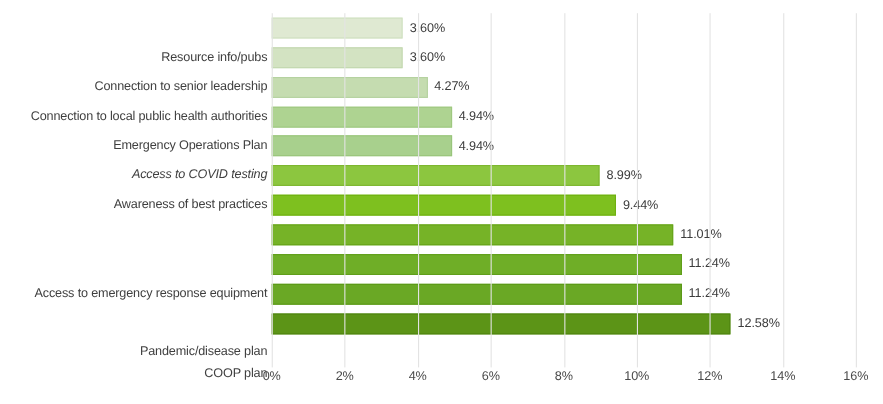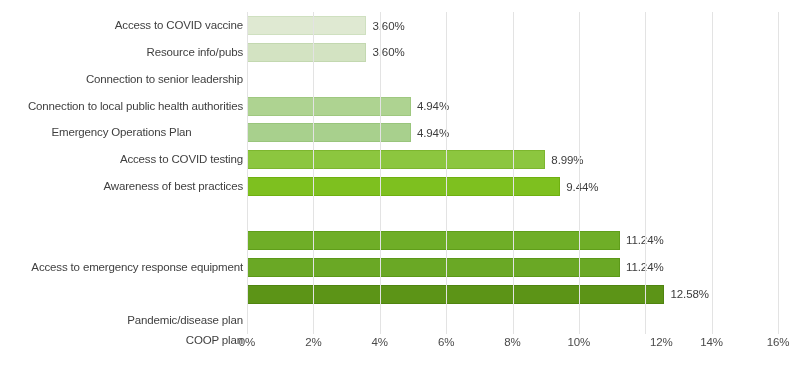--- a/index.html
+++ b/index.html
@@ -113,26 +113,25 @@
     white-space: nowrap;
     letter-spacing: -0.1px;
   }
 </style>
 </head>
 <body>
 
 <div id="chart-root">
 
   <div id="cat-labels">
-      <div class="cat-label" style="top: 4px;">Access to COVID vaccine</div>
       <div class="cat-label" style="top: 57.7px;">Connection to senior leadership</div>
       <div class="cat-label" style="top: 30.85px;">Resource info/pubs</div>
       <div class="cat-label" style="top: 84.55px;">Connection to local public health authorities</div>
-      <div class="cat-label" style="top: 111.4px; text-align: center;">Emergency Operations Plan</div>
-      <div class="cat-label" style="top: 138.25px;">Access to COVID testing</div>
+      <div class="cat-label" style="top: 111.4px;">Emergency Operations Plan</div>
+      <div class="cat-label" style="top: 138.25px; font-style: italic;">Access to COVID testing</div>
       <div class="cat-label" style="top: 165.1px;">Awareness of best practices</div>
       <div class="cat-label" style="top: 245.65px;">Access to emergency response equipment</div>
       <div class="cat-label" style="top: 272.5px; margin-top: 46px;">COOP plan</div>
       <div class="cat-label" style="top: 299.35px;">Pandemic/disease plan</div>
     </div>
 
   <div id="plot-area">
     <div id="gridlines">
         <div class="gridline" style="left: 0px; background: rgb(227, 227, 227);"></div>
         <div class="gridline" style="left: 66.375px; background: rgb(227, 227, 227);"></div>
@@ -146,35 +145,43 @@
       </div>
     <div id="rows">
         <div class="bar-row" style="top: 4px;">
           <div class="bar" title="Access to COVID vaccine 3.60%" style="width: 119.475px; background: rgb(223, 233, 210); border: 1px solid rgb(207, 224, 192);"></div>
           <div class="bar-value" style="left: 125.475px;">3.60%</div>
         </div>
         <div class="bar-row" style="top: 30.85px;">
           <div class="bar" title="Resource info/pubs 3.60%" style="width: 119.475px; background: rgb(211, 227, 194); border: 1px solid rgb(195, 216, 176);"></div>
           <div class="bar-value" style="left: 125.475px;">3.60%</div>
         </div>
+        <div class="bar-row" style="top: 57.7px;">
+          <div class="bar" title="Connection to senior leadership 4.27%" style="width: 141.711px; background: rgb(197, 220, 176); border: 1px solid rgb(181, 210, 160);"></div>
+          <div class="bar-value" style="left: 147.711px;">4.27%</div>
+        </div>
         <div class="bar-row" style="top: 84.55px;">
           <div class="bar" title="Connection to local public health authorities 4.94%" style="width: 163.946px; background: rgb(174, 211, 145); border: 1px solid rgb(159, 200, 128);"></div>
           <div class="bar-value" style="left: 169.946px;">4.94%</div>
         </div>
         <div class="bar-row" style="top: 111.4px;">
           <div class="bar" title="Emergency Operations Plan 4.94%" style="width: 163.946px; background: rgb(168, 208, 141); border: 1px solid rgb(153, 197, 124);"></div>
           <div class="bar-value" style="left: 169.946px;">4.94%</div>
         </div>
         <div class="bar-row" style="top: 138.25px;">
           <div class="bar" title="Access to COVID testing 8.99%" style="width: 298.356px; background: rgb(140, 198, 63); border: 1px solid rgb(125, 182, 47);"></div>
           <div class="bar-value" style="left: 304.356px;">8.99%</div>
         </div>
         <div class="bar-row" style="top: 165.1px;">
           <div class="bar" title="Awareness of best practices 9.44%" style="width: 313.29px; background: rgb(126, 192, 31); border: 1px solid rgb(111, 176, 16);"></div>
           <div class="bar-value" style="left: 319.29px;">9.44%</div>
+        </div>
+        <div class="bar-row" style="top: 191.95px;">
+          <div class="bar" title="Clarity on who leader is 11.01%" style="width: 365.394px; background: rgb(118, 179, 39); border: 1px solid rgb(103, 163, 26);"></div>
+          <div class="bar-value" style="left: 371.394px;">11.01%</div>
         </div>
         <div class="bar-row" style="top: 218.8px;">
           <div class="bar" title="Financial reserves 11.24%" style="width: 373.027px; background: rgb(111, 174, 39); border: 1px solid rgb(96, 158, 26);"></div>
           <div class="bar-value" style="left: 379.027px;">11.24%</div>
         </div>
         <div class="bar-row" style="top: 245.65px;">
           <div class="bar" title="Access to emergency response equipment 11.24%" style="width: 373.027px; background: rgb(106, 168, 37); border: 1px solid rgb(91, 152, 24);"></div>
           <div class="bar-value" style="left: 379.027px;">11.24%</div>
         </div>
         <div class="bar-row" style="top: 272.5px; padding-left: 48px;">
@@ -184,18 +191,18 @@
       </div>
   </div>
 
   <div id="x-axis">
       <div class="x-tick" style="left: 0px; color: rgb(74, 74, 74);">0%</div>
       <div class="x-tick" style="left: 66.375px; color: rgb(74, 74, 74);">2%</div>
       <div class="x-tick" style="left: 132.75px; color: rgb(74, 74, 74);">4%</div>
       <div class="x-tick" style="left: 199.125px; color: rgb(74, 74, 74);">6%</div>
       <div class="x-tick" style="left: 265.5px; color: rgb(74, 74, 74);">8%</div>
       <div class="x-tick" style="left: 331.875px; color: rgb(74, 74, 74); text-align: center;">10%</div>
-      <div class="x-tick" style="left: 398.25px; color: rgb(74, 74, 74); margin-left: 16px;">12%</div>
+      <div class="x-tick" style="left: 398.25px; color: rgb(74, 74, 74);">12%</div>
       <div class="x-tick" style="left: 464.625px; color: rgb(74, 74, 74);">14%</div>
       <div class="x-tick" style="left: 531px; color: rgb(74, 74, 74);">16%</div>
     </div>
 
 </div>
 
 </body></html>

